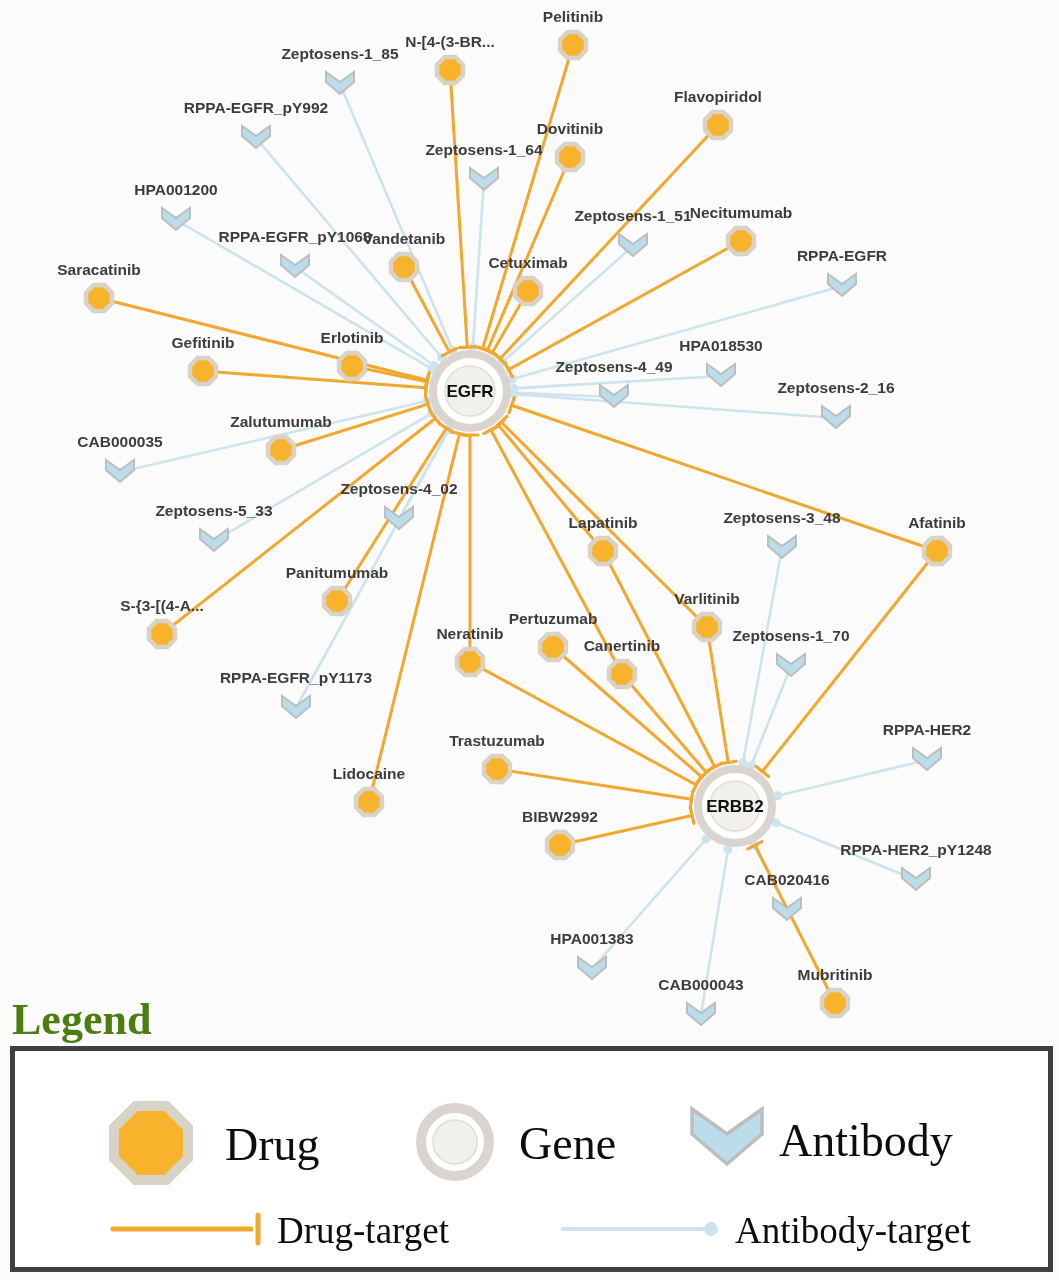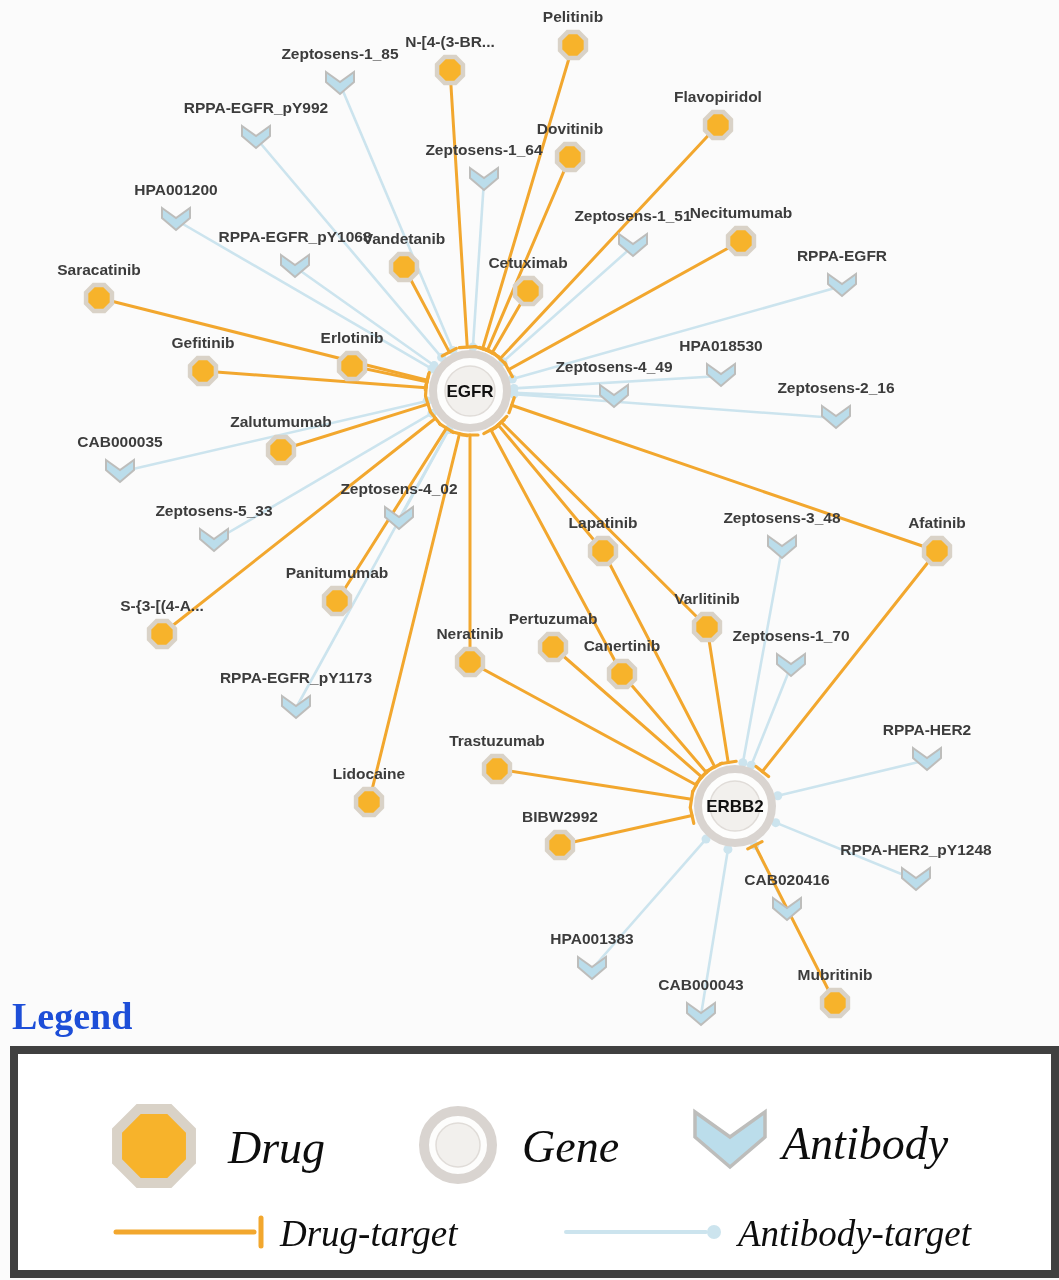--- a/index.html
+++ b/index.html
@@ -2,23 +2,23 @@
 <html><head>
 <meta charset="utf-8">
 <style>
   html,body{margin:0;padding:0;background:#ffffff;}
   #figure{position:relative;width:1059px;height:1280px;background:#FBFBFB;overflow:hidden;
           font-family:"Liberation Sans",sans-serif;}
   #graph{position:absolute;left:0;top:0;}
   .node-label{font-family:"Liberation Sans",sans-serif;font-weight:bold;font-size:15.5px;fill:#3C3C3C;}
   .gene-label{font-family:"Liberation Sans",sans-serif;font-weight:bold;font-size:17px;fill:#101010;}
   .legend-title{position:absolute;left:12px;top:994px;font-family:"Liberation Serif",serif;
-                font-weight:bold;font-size:38px;color:#1d4ed8;}
+                font-weight:bold;font-size:44px;color:#4d7c0f;}
   .legend-box{position:absolute;left:10px;top:1046px;width:1033px;height:216px;
-              border:8px solid #404040;background:#ffffff;font-style:italic;}
+              border:5px solid #404040;background:#ffffff;}
   .legend-svg{display:block;width:1033px;height:216px;}
   .lg-big{font-family:"Liberation Serif",serif;font-size:46px;fill:#0d0d0d;dominant-baseline:central;}
   .lg-med{font-family:"Liberation Serif",serif;font-size:37px;fill:#0d0d0d;dominant-baseline:central;}
 </style>
 </head>
 <body>
 
 <div id="figure" style="background: rgb(251, 251, 251);">
   <svg id="graph" width="1059" height="1040" viewBox="0 0 1059 1040">
       <g>

